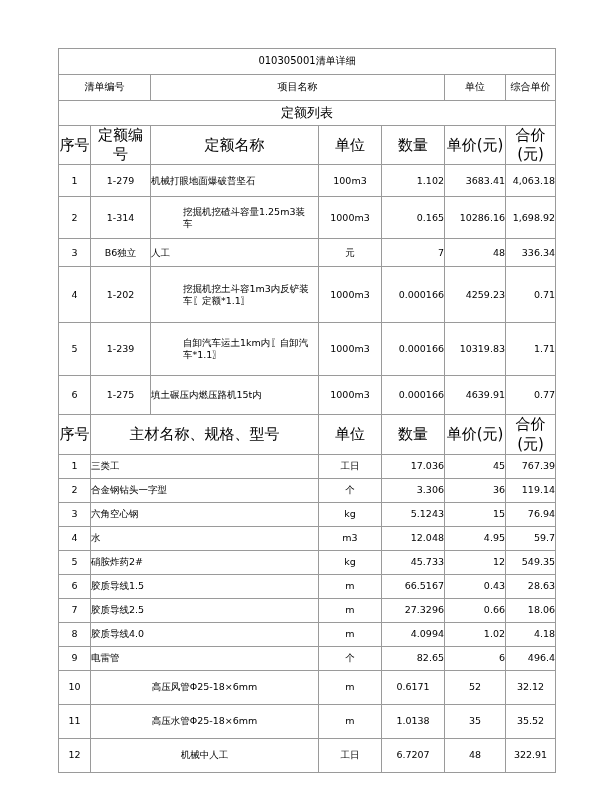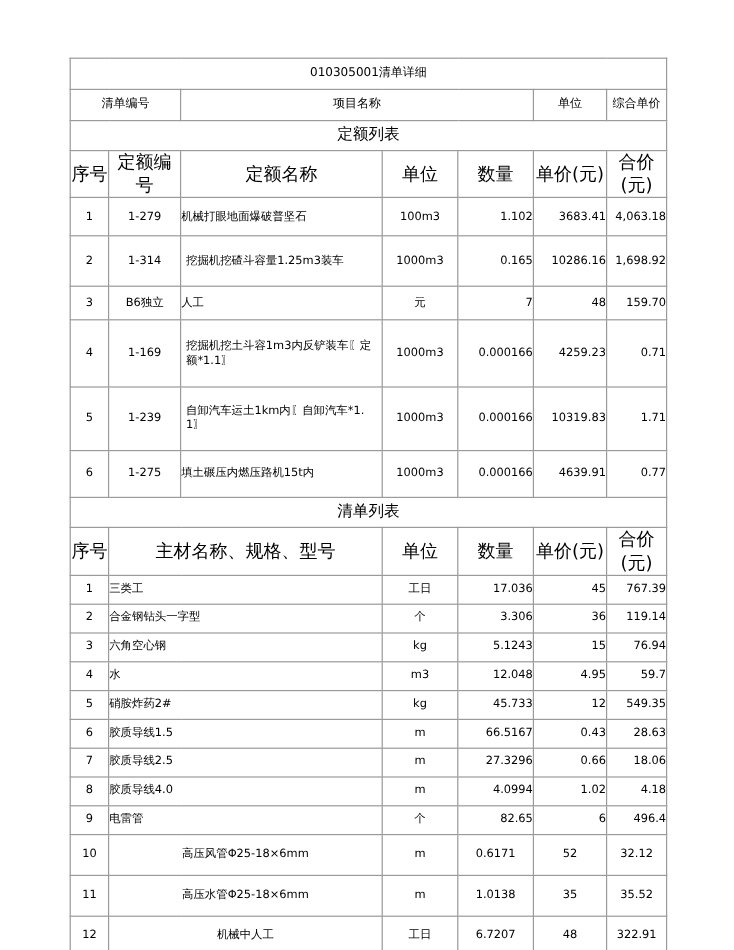--- a/index.html
+++ b/index.html
@@ -57,20 +57,21 @@
   .q-row   td       { height: 23px; }
   .q-tall  td       { height: 33px; text-align: center; }
 
   .num { font-family: "DejaVu Sans", sans-serif; font-size: 10px; }
   .cjk { font-family: "DejaVu Sans", sans-serif; }
 
   .wrap2 {
     display: block;
     padding: 2px 4px;
     word-break: break-all;
+    margin-left: 28px;
   }
 </style>
 </head>
 <body>
 
 <div class="page">
 
   <table class="doc-table">
     <colgroup>
       <col style="width:32px">
@@ -131,26 +132,26 @@
         <td class="r num">1,698.92</td>
       </tr>
 
       <tr class="d3-row">
         <td class="c cjk">3</td>
         <td class="c cjk">B6独立</td>
         <td class="l cjk">人工</td>
         <td class="c cjk">元</td>
         <td class="r num">7</td>
         <td class="r num">48</td>
-        <td class="r num">159.70</td>
+        <td class="r num">336.34</td>
       </tr>
 
       <tr class="d4-row">
         <td class="c num">4</td>
-        <td class="c num">1-169</td>
+        <td class="c num">1-202</td>
         <td class="cjk">
             <span class="wrap2">挖掘机挖土斗容1m3内反铲装车〖定额*1.1〗</span>
           </td>
         <td class="c num">1000m3</td>
         <td class="r num">0.000166</td>
         <td class="r num">4259.23</td>
         <td class="r num">0.71</td>
       </tr>
 
       <tr class="d5-row">
@@ -168,23 +169,20 @@
       <tr class="d6-row">
         <td class="c num">6</td>
         <td class="c num">1-275</td>
         <td class="l cjk">填土碾压内燃压路机15t内</td>
         <td class="c num">1000m3</td>
         <td class="r num">0.000166</td>
         <td class="r num">4639.91</td>
         <td class="r num">0.77</td>
       </tr>
 
-      <tr class="sect-row">
-        <td class="c cjk" colspan="7">清单列表</td>
-      </tr>
 
       <tr class="dcol-row">
         <td class="c cjk">序号</td>
         <td class="c cjk" colspan="2">主材名称、规格、型号</td>
         <td class="c cjk">单位</td>
         <td class="c cjk">数量</td>
         <td class="c cjk">单价(元)</td>
         <td class="c cjk">合价(元)</td>
       </tr>
 

